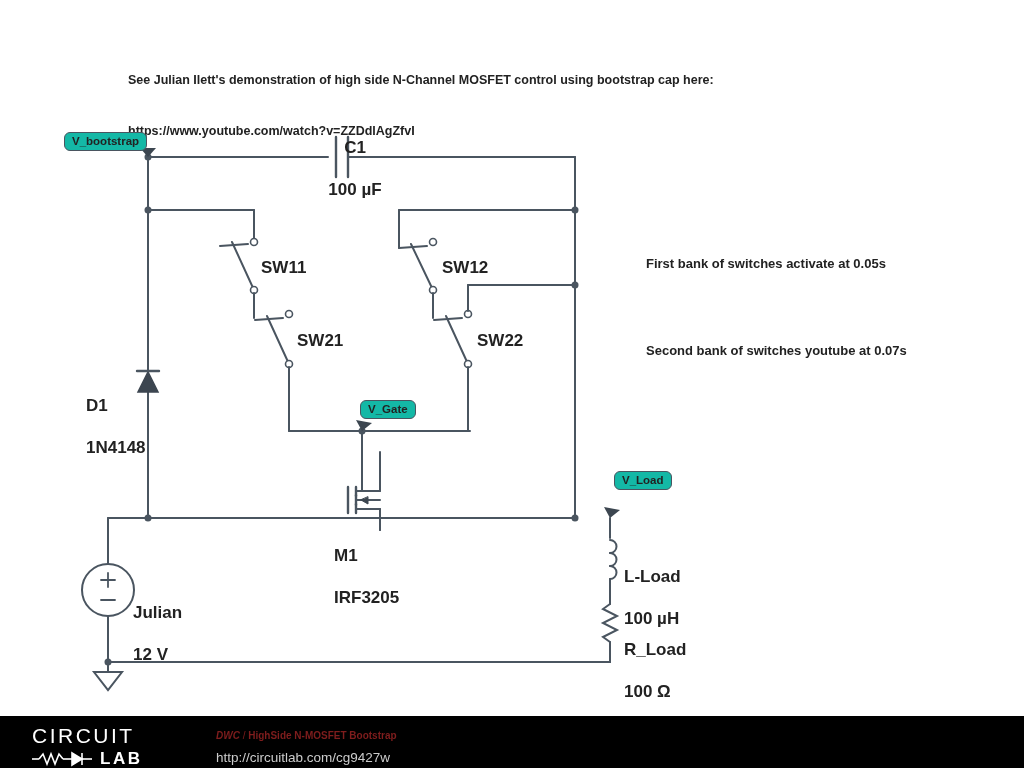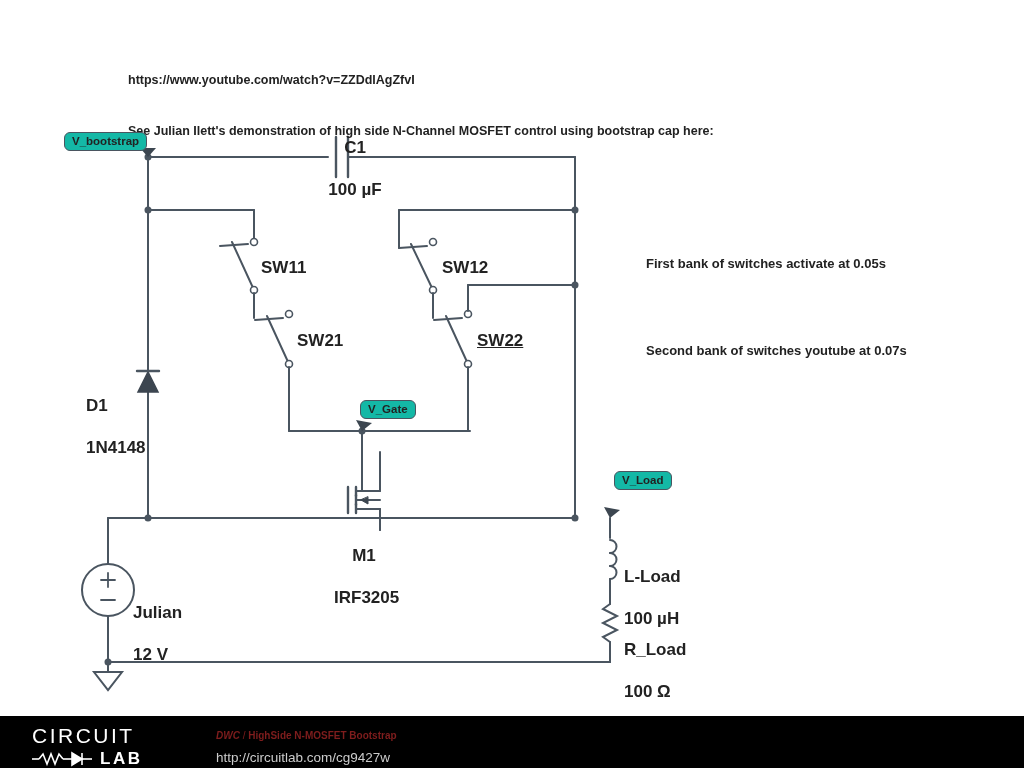--- a/index.html
+++ b/index.html
@@ -233,22 +233,22 @@
       <circle cx="362" cy="431" r="3.5" fill="#4a5560" stroke="none"></circle>
       <circle cx="108" cy="662" r="3.5" fill="#4a5560" stroke="none"></circle>
 
       <polygon points="148,157 140,148 156,148" fill="#3c4650" stroke="none"></polygon>
       <polygon points="362,431 356,420 372,423" fill="#3c4650" stroke="none"></polygon>
       <polygon points="610,518 604,507 620,510" fill="#3c4650" stroke="none"></polygon>
     </g>
   </svg>
 
   <div class="note" id="header-note">
+    <div>See Julian Ilett's demonstration of high side N-Channel MOSFET control using bootstrap cap here:</div>
     <div>https://www.youtube.com/watch?v=ZZDdlAgZfvI</div>
-    <div>See Julian Ilett's demonstration of high side N-Channel MOSFET control using bootstrap cap here:</div>
   </div>
 
   <div class="note" id="annot1">First bank of switches activate at 0.05s</div>
   <div class="note" id="annot2">Second bank of switches youtube at 0.07s</div>
 
   <div class="pill" style="left:64px; top:132px;">V_bootstrap</div>
   <div class="pill" style="left:360px; top:400px;">V_Gate</div>
   <div class="pill" style="left:614px; top:471px;">V_Load</div>
 
   <div class="lbl" style="left:325px; top:113px; text-align:center; width:60px;">
@@ -257,23 +257,23 @@
   </div>
 
   <div class="lbl" style="left:86px; top:371px;">
     <div>D1</div>
     <div>1N4148</div>
   </div>
 
   <div class="lbl" style="left:261px; top:261px;">SW11</div>
   <div class="lbl" style="left:442px; top:261px;">SW12</div>
   <div class="lbl" style="left:297px; top:334px;">SW21</div>
-  <div class="lbl" style="left:477px; top:334px;text-decoration:underline;">SW22</div>
-
-  <div class="lbl" style="left:334px; top:521px; text-align:center; width:60px;">
+  <div class="lbl" style="left:477px; top:334px;">SW22</div>
+
+  <div class="lbl" style="left:334px; top:521px; width:60px;">
     <div>M1</div>
     <div>IRF3205</div>
   </div>
 
   <div class="lbl" style="left:133px; top:578px;">
     <div>Julian</div>
     <div>12 V</div>
   </div>
 
   <div class="lbl" style="left:624px; top:542px;">

